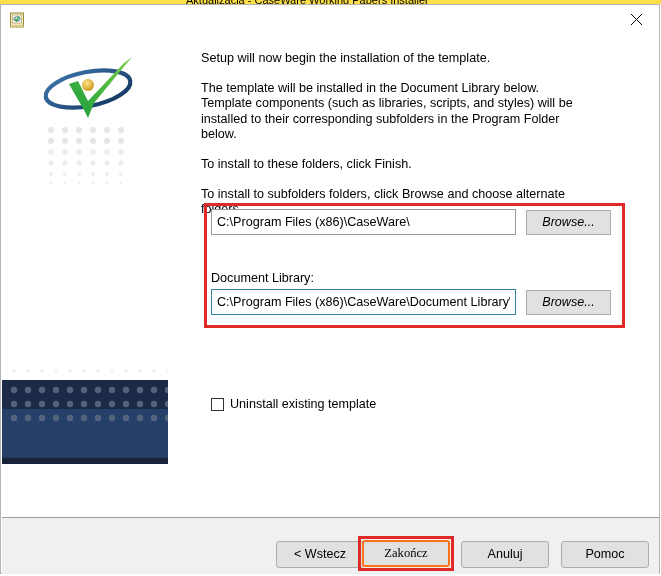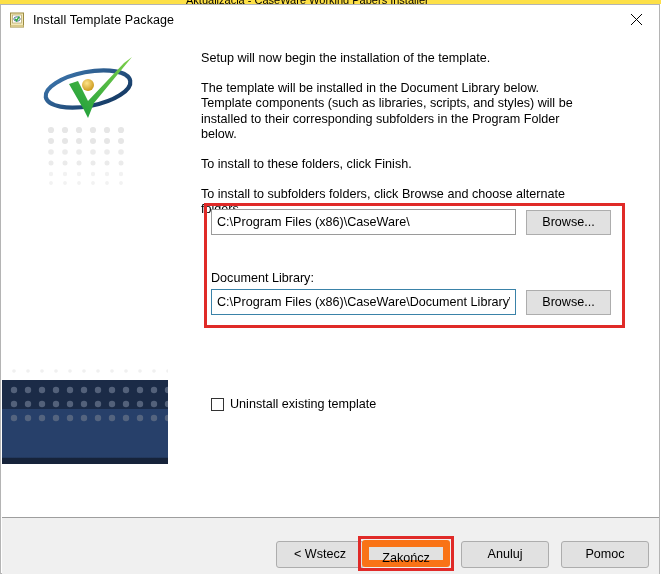--- a/index.html
+++ b/index.html
@@ -186,20 +186,21 @@
     background: #e1e1e1;
     border: 1px solid #adadad;
     font-family: "Liberation Sans", sans-serif;
     font-size: 12.6px;
     color: #000000;
     line-height: 23px;
     text-align: center;
     box-sizing: border-box;
     cursor: default;
     border-radius: 0;
+    font-style: italic;
   }
 
   
   .checkrow {
     position: absolute;
     left: 210px; top: 392px;
     display: flex;
     align-items: center;
   }
   .checkbox {
@@ -245,22 +246,23 @@
     font-family: "Liberation Sans", sans-serif;
     font-size: 12.6px;
     color: #000000;
     line-height: 25px;
     text-align: center;
     box-sizing: border-box;
     cursor: default;
     border-radius: 3px;
   }
   .dlg-btn.focused {
-    border: 7px solid #f97316;
+    border: 2px solid #f97316;
     line-height: 23px;
+    font-family: Liberation Serif, serif;
   }
   #btn-back   { left: 274px; }
   #btn-finish { left: 361px; top: 535px; width: 88px; height: 27px; }
   #btn-cancel { left: 459px; }
   #btn-help   { left: 559px; }
 </style>
 </head>
 <body>
 
 <div id="screen">
@@ -274,21 +276,20 @@
     <div class="titlebar">
       <span class="title-icon">
         <svg width="16" height="16" viewBox="0 0 16 16">
           <rect x="1.5" y="1" width="13" height="14" fill="#f2e9b8" stroke="#9c8a3f" stroke-width="1"></rect>
           <rect x="3.5" y="3" width="9" height="8" fill="#ffffff" stroke="#b8ab76" stroke-width="0.8"></rect>
           <ellipse cx="8" cy="7" rx="3.2" ry="2.2" fill="none" stroke="#3c5f88" stroke-width="0.9"></ellipse>
           <path d="M6.4 7.2 L7.6 8.7 L10 4.8" fill="none" stroke="#2fab3f" stroke-width="1.4" stroke-linecap="round"></path>
           <rect x="1.5" y="13" width="13" height="2" fill="#d8c98a"></rect>
         </svg>
       </span>
-      <span class="title-text">Install Template Package</span>
       <span class="close-btn">
         <svg width="13" height="13" viewBox="0 0 13 13">
           <path d="M1 1 L12 12 M12 1 L1 12" stroke="#000000" stroke-width="1" fill="none"></path>
         </svg>
       </span>
     </div>
 
     <div class="side-panel">
 
       <span class="logo-wrap">

